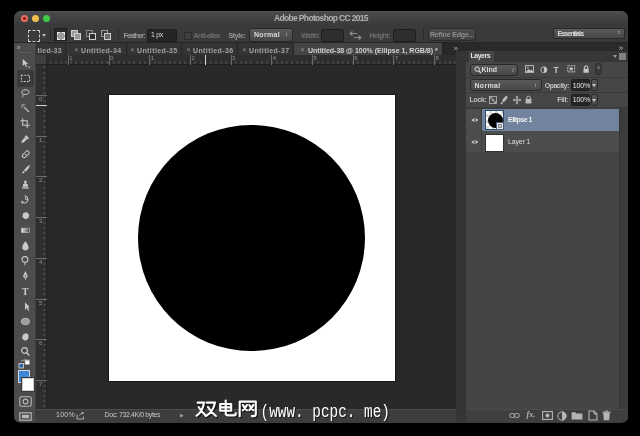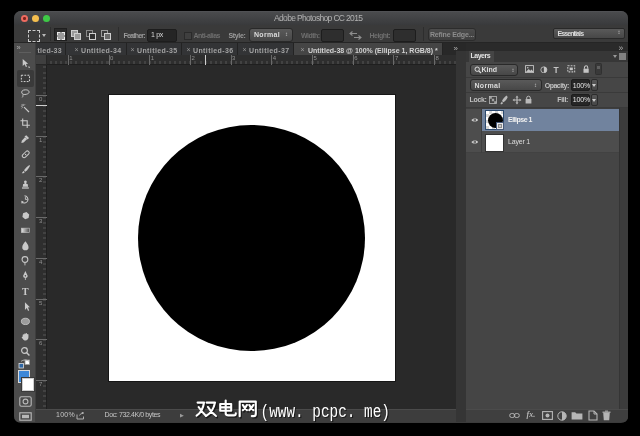--- a/index.html
+++ b/index.html
@@ -19,21 +19,21 @@
 .tx{color:#949494;font-size:7px;}
 svg{display:block}
 </style></head><body>
 <div id="win">
 <div class="a" style="left:0;top:0;width:614px;height:14px;
  background:linear-gradient(#55565a,#4a4b4d 8%,#393a3c);border-bottom:1px solid #2a2a2a;"></div>
 <div class="tl" style="left:7px;top:4.3px;background:#ee6b60;"></div>
 <div class="a" style="left:9.2px;top:6.5px;width:2.6px;height:2.6px;border-radius:50%;background:#7e221c;"></div>
 <div class="tl" style="left:17.5px;top:4.3px;background:#f5bf4f;"></div>
 <div class="tl" style="left:28.5px;top:4.3px;background:#3ec946;"></div>
-<div class="a" style="left:260px;top:2.6px;font-size:8.5px;font-weight:normal;color:#b2b2b2;letter-spacing:-0.66px;">Adobe Photoshop CC 2015</div>
+<div class="a" style="left:260px;top:2.6px;font-size:8.5px;font-weight:bold;color:#b2b2b2;letter-spacing:-0.66px;">Adobe Photoshop CC 2015</div>
 <div class="a" style="left:0;top:14px;width:614px;height:18.5px;background:#3a3a3a;border-bottom:1px solid #252525;box-sizing:border-box;"></div>
 <div class="a" style="left:13.5px;top:19px;width:10px;height:10px;border:1px dashed #c9c9c9;"></div>
 <div class="a" style="left:27.5px;top:23.5px;width:0;height:0;border-left:2.6px solid transparent;border-right:2.6px solid transparent;border-top:3.2px solid #b9b9b9;"></div>
 <div class="a" style="left:36px;top:16px;width:1px;height:14px;background:#2d2d2d;"></div>
 <div class="a" style="left:39.5px;top:17.5px;width:13px;height:13px;background:#2a2a2a;border:1px solid #1f1f1f;box-sizing:border-box;">
       <div class="a" style="left:2.5px;top:2.5px;width:6px;height:6px;background:#9a9a9a;border:1px dashed #e8e8e8;"></div>
     </div>
     <div class="a" style="left:55.5px;top:17.5px;width:13px;height:13px;">
       <div class="a" style="left:1.5px;top:1.5px;width:5px;height:5px;background:#9a9a9a;border:1px solid #cfcfcf;"></div>
       <div class="a" style="left:4.5px;top:4.5px;width:5px;height:5px;background:#9a9a9a;border:1px solid #cfcfcf;"></div>

